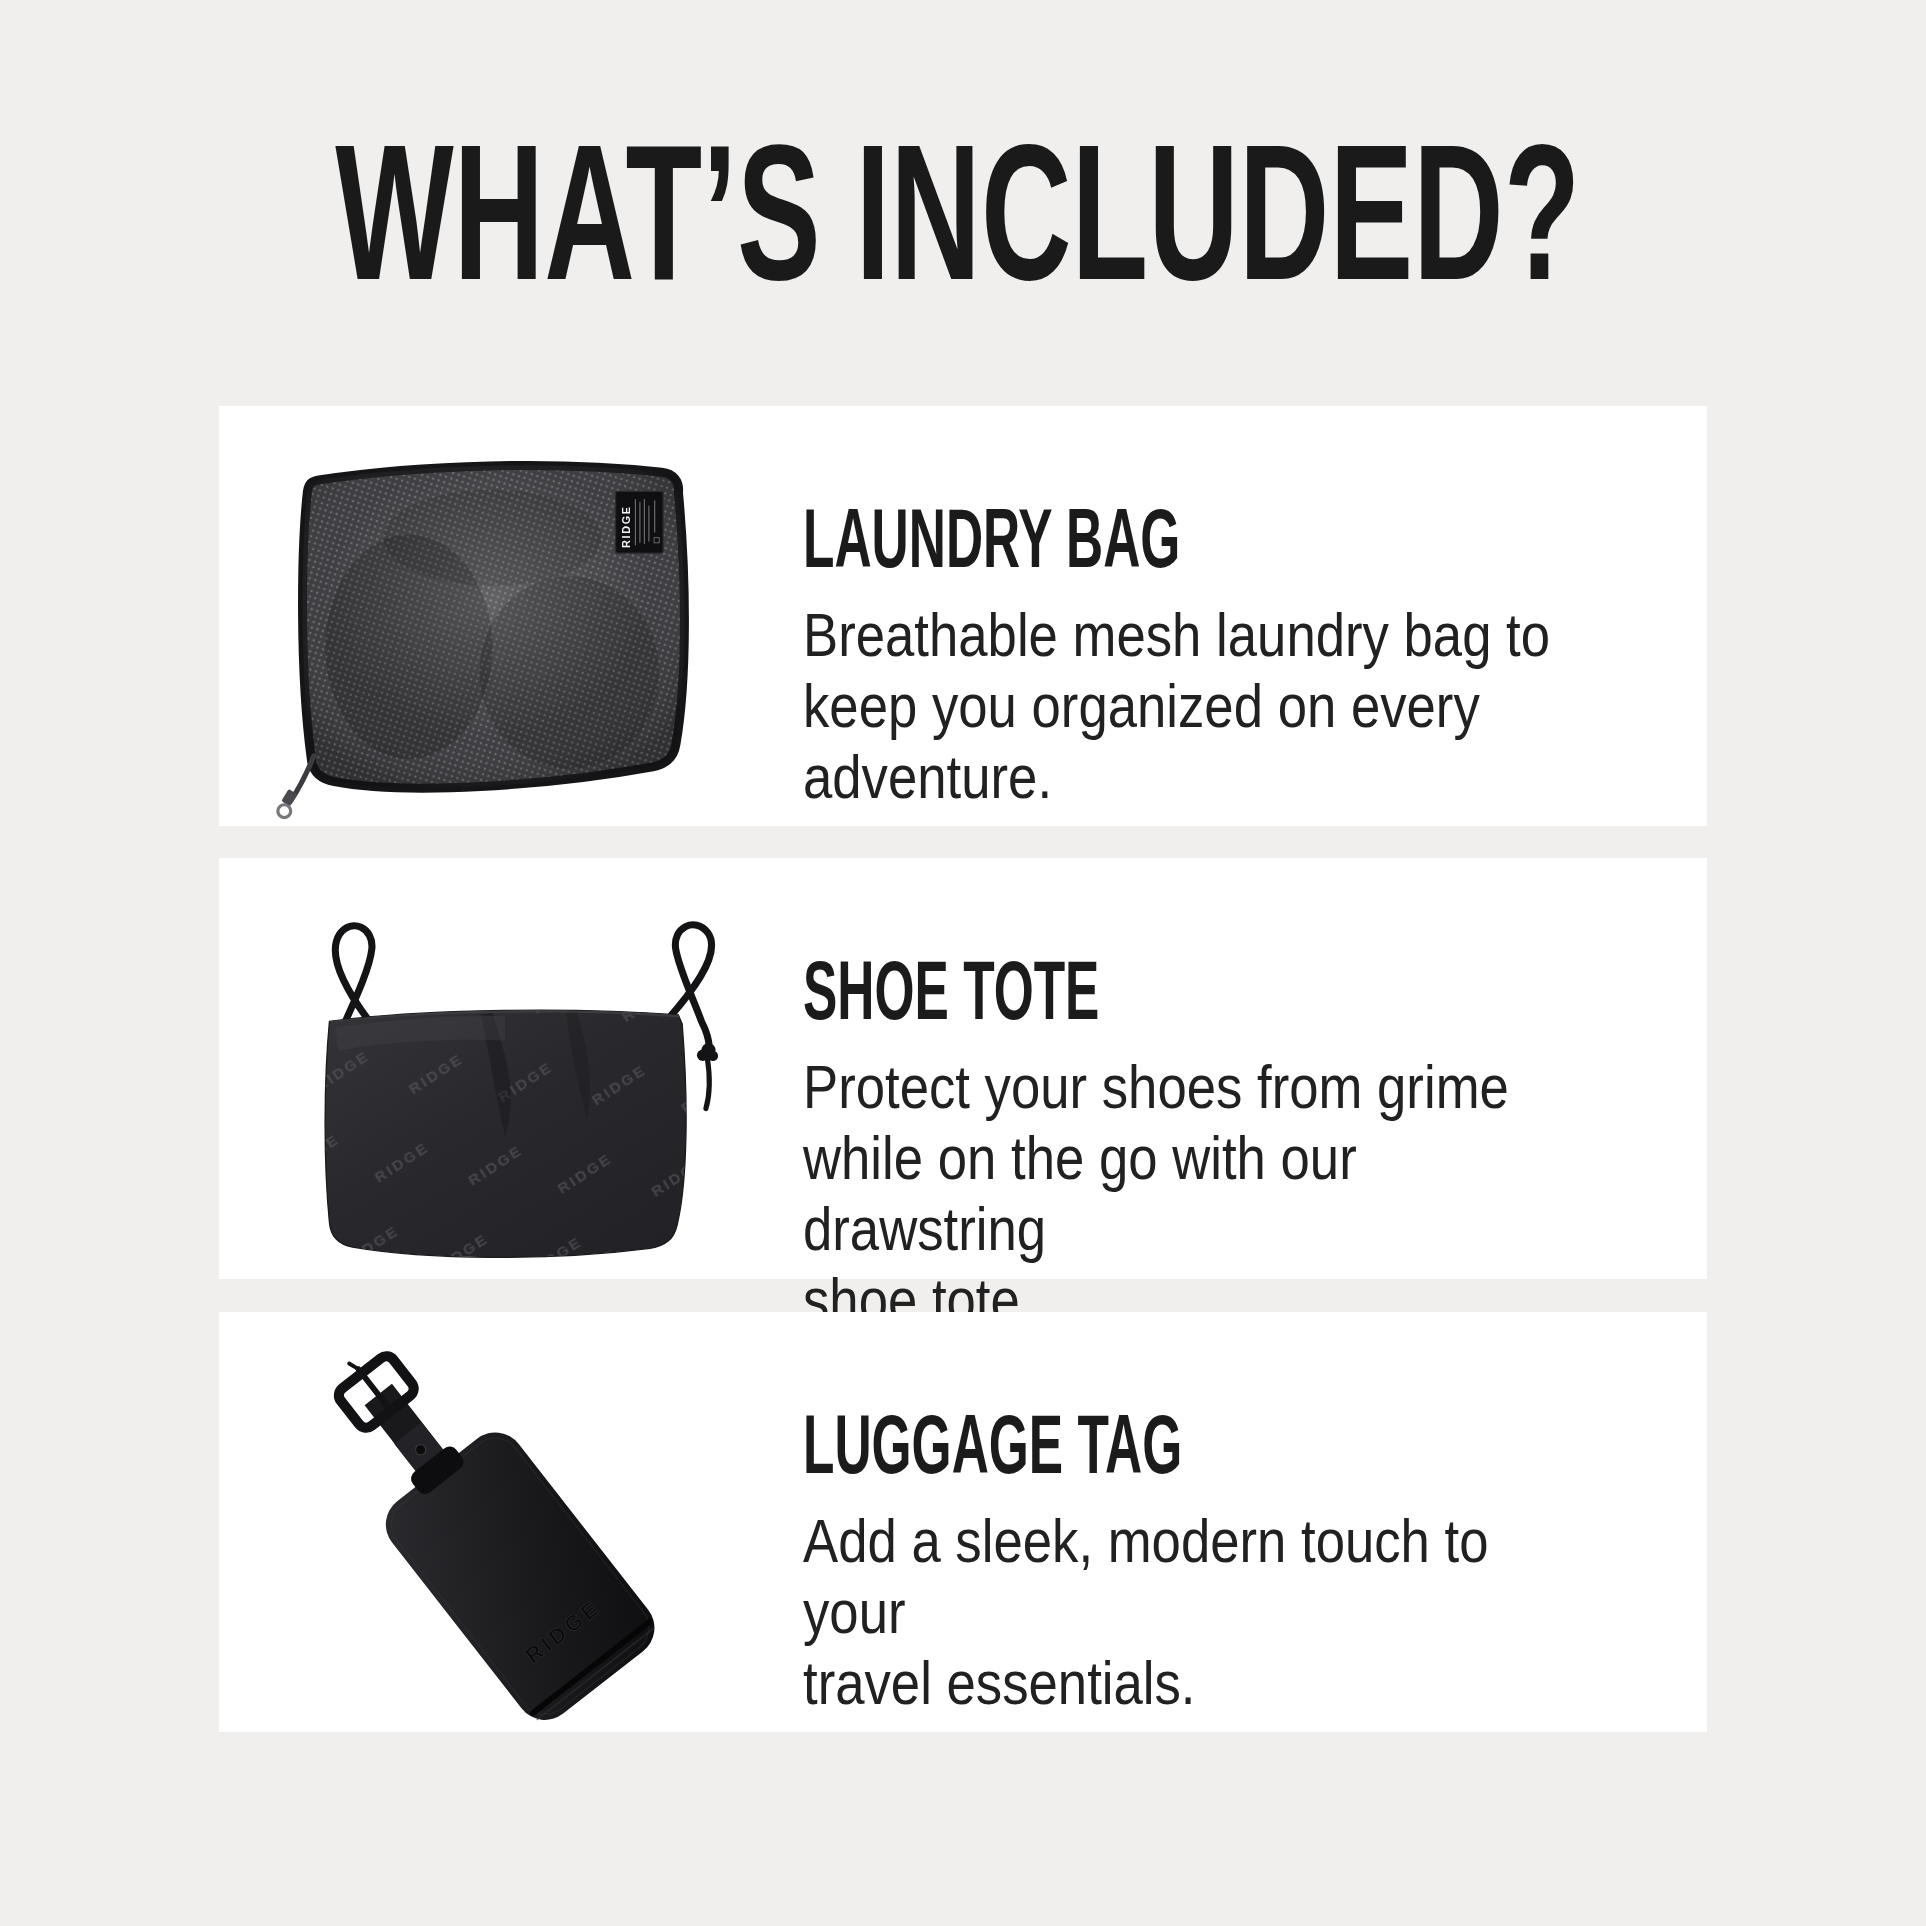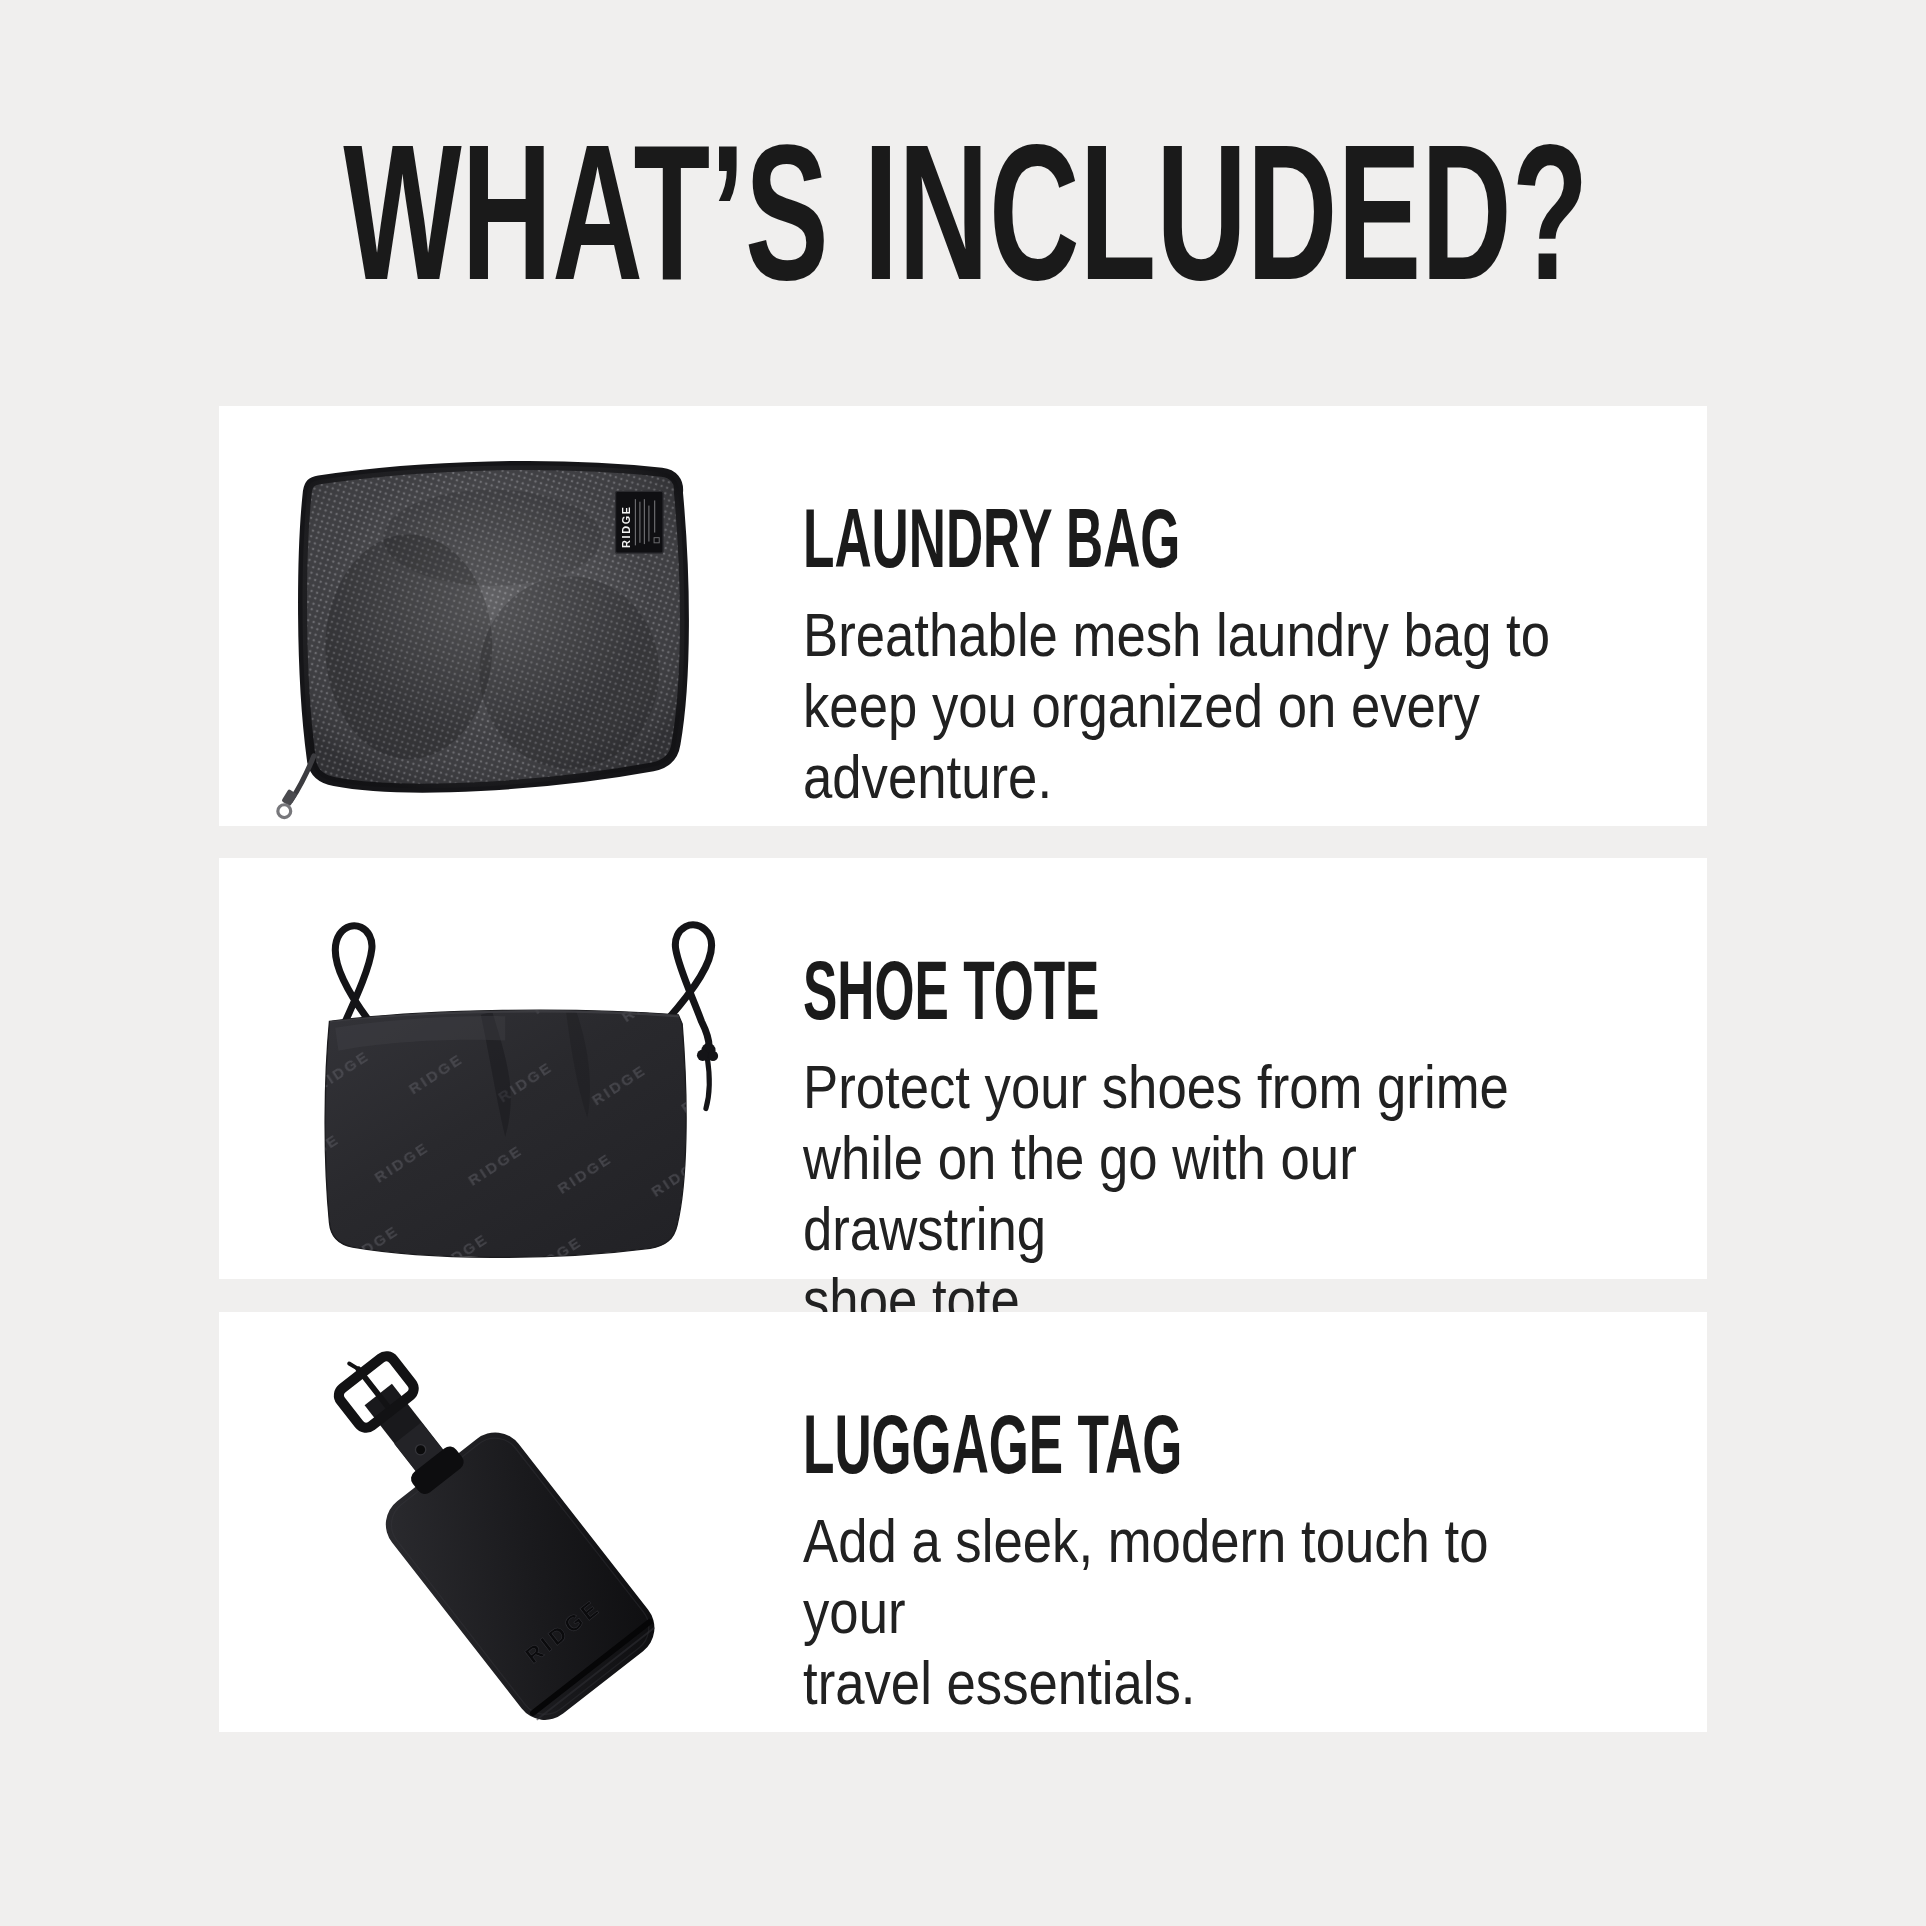--- a/index.html
+++ b/index.html
@@ -5,21 +5,21 @@
   * { margin:0; padding:0; box-sizing:border-box; }
   html,body { width:1926px; height:1926px; }
   body {
     position:relative;
     background:#f0efee;
     font-family:"Liberation Sans","DejaVu Sans",sans-serif;
     overflow:hidden;
     color:#1d1d1d;
   }
   .title {
-    position:absolute; top:116px; left:8px; width:1642px;
+    position:absolute; top:116px; left:0; width:1642px;
     text-align:center; font-size:193px; line-height:193px; font-weight:700;
     color:#1a1a1a; white-space:nowrap;
   }
   .title-inner{ display:inline-block; transform:scaleX(0.65); transform-origin:50% 50%; }
   .card {
     position:absolute; left:219px; width:1488px; background:#ffffff;
   }
   #card-1 { top:406px;  height:420px; }
   #card-2 { top:858px; height:421px; }
   #card-3 { top:1312px; height:420px; }

